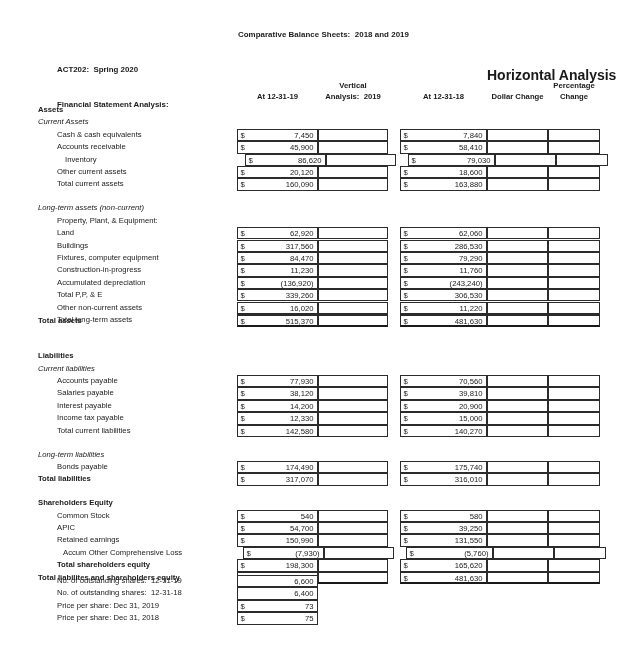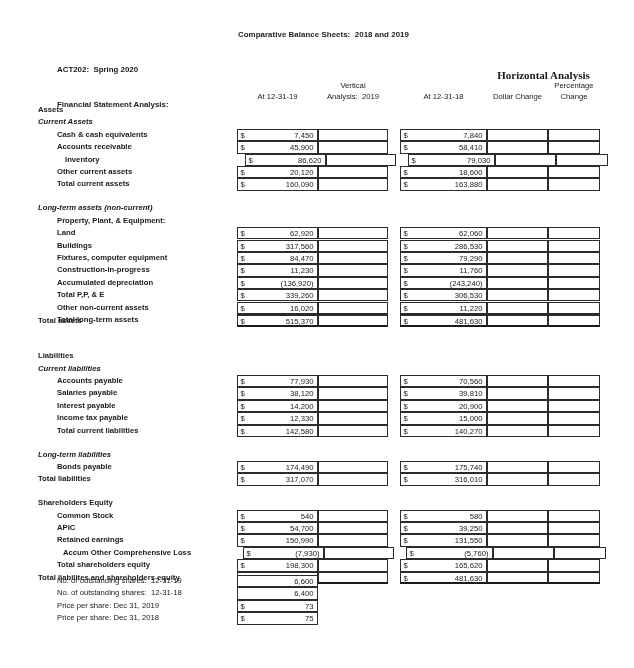--- a/index.html
+++ b/index.html
@@ -45,30 +45,29 @@
   
   .col-headers {
     position: absolute;
     left: 0;
     top: 70px;
     width: 634px;
     height: 40px;
   }
   .chdr {
     position: absolute;
-    font-weight: normal;
+    font-weight: bold;
     font-size: 7.7px;
     text-align: center;
     white-space: pre;
     line-height: 10.5px;
   }
   .chdr-group {
     font-weight: bold;
-    font-size: 11px;
-    font-family: Liberation Serif, serif;
+    font-size: 14px;
   }
 
   
   .sheet {
     position: absolute;
     left: 0;
     top: 0;
     width: 634px;
   }
   .row {
@@ -78,21 +77,20 @@
     height: 12.4px;
   }
   .label {
     position: absolute;
     left: 38px;
     top: 0;
     width: 200px;
     font-size: 7.7px;
     line-height: 12.4px;
     white-space: pre;
-    font-weight: bold;
   }
   .label.lvl0 { left: 38px; font-weight: bold; }
   .label.lvl1 { left: 38px; font-style: italic; }
   .label.lvl2 { left: 57px; }
   .label.lvl2b { left: 57px; font-weight: bold; }
 
   
   .cell {
     position: absolute;
     top: 0;

